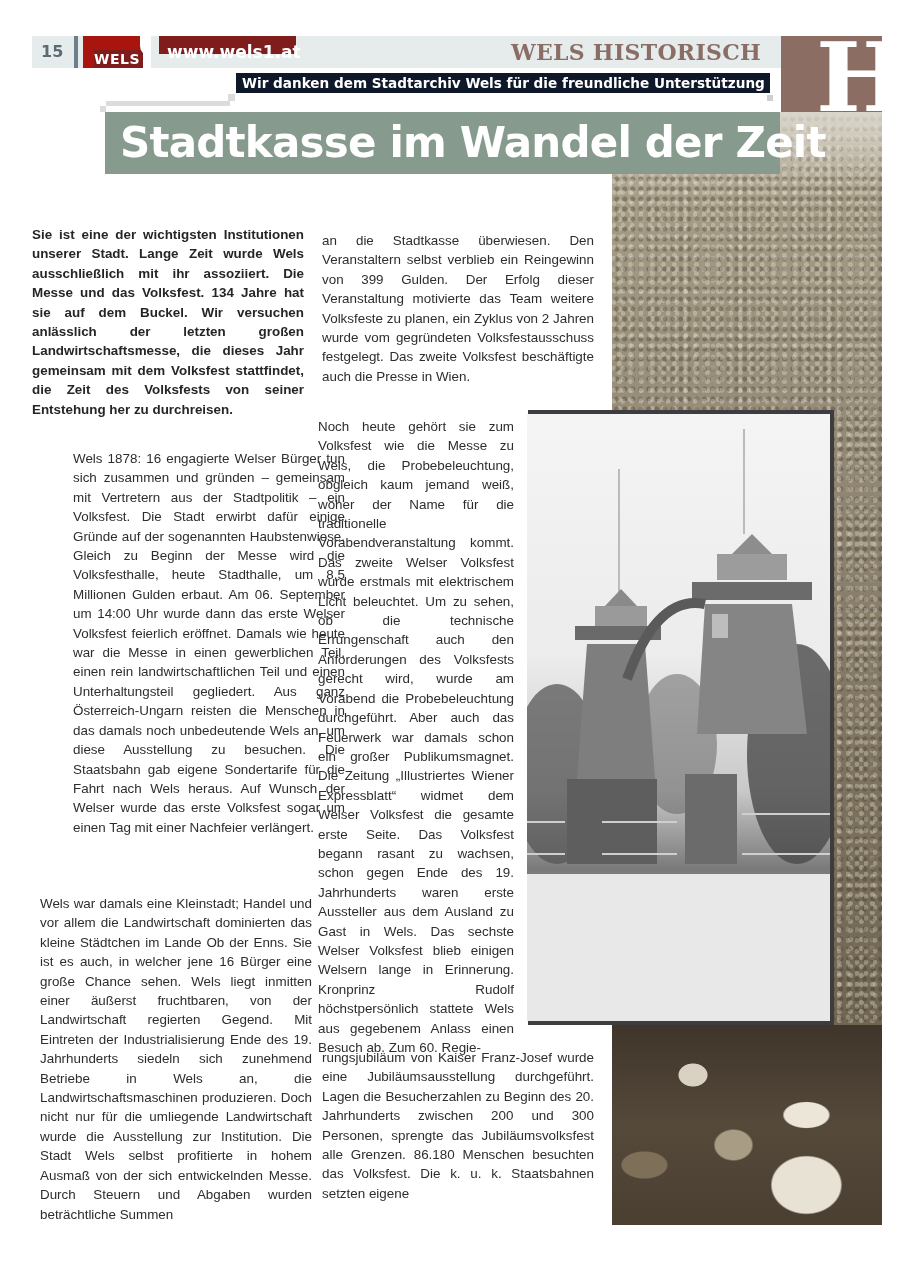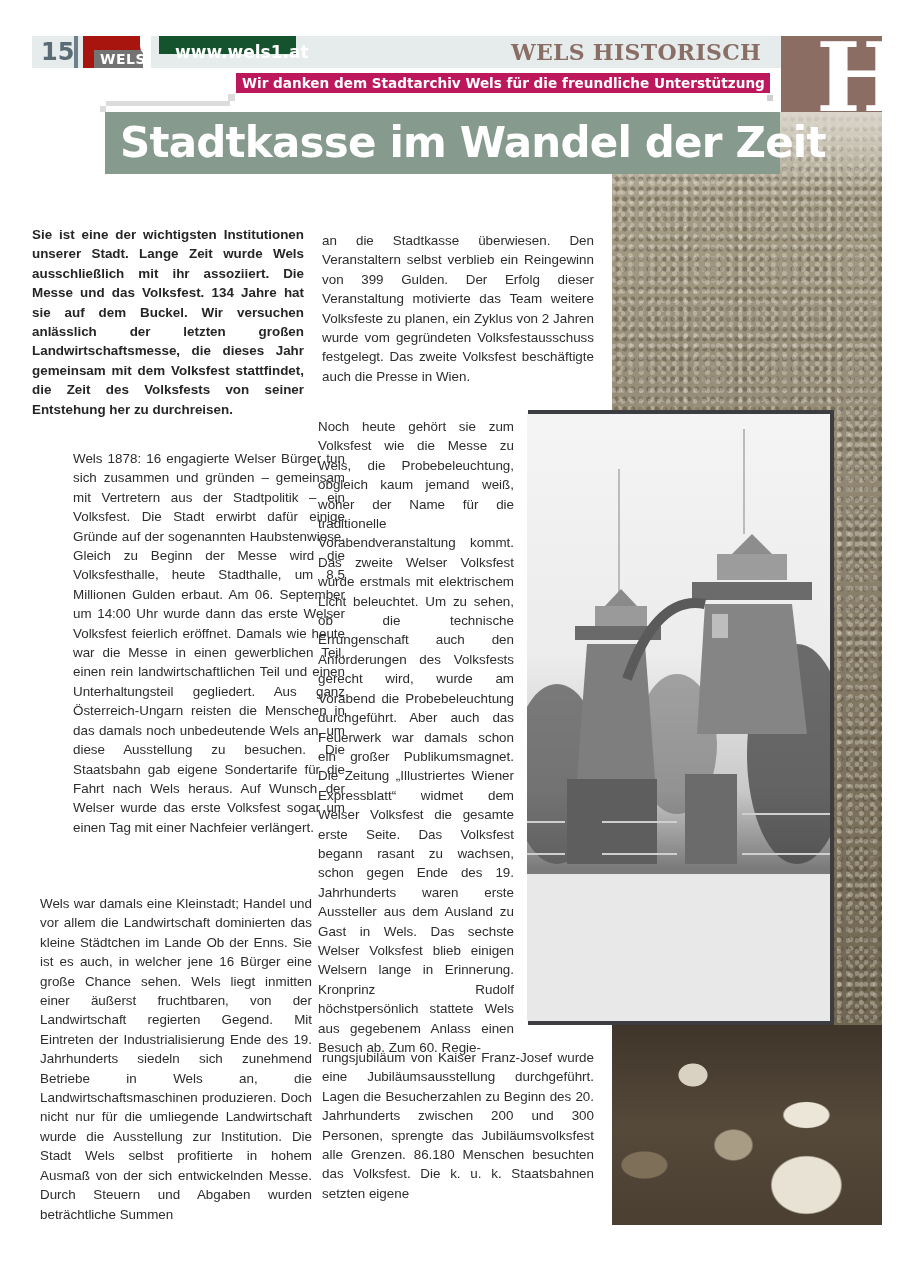--- a/index.html
+++ b/index.html
@@ -2,41 +2,41 @@
 <html><head>
 <meta charset="utf-8">
 <style>
   * { box-sizing: border-box; margin: 0; padding: 0; }
   html, body { width: 914px; height: 1262px; background: #ffffff; overflow: hidden; }
   body { position: relative; font-family: "DejaVu Sans", sans-serif; color: #2a2a2a; }
 
   
   .top-band { position: absolute; left: 32px; top: 36px; width: 750px; height: 32px; background: #e6ebec; }
   .page-num { position: absolute; left: 41px; top: 36px; height: 32px; line-height: 32px;
-    font-family: "DejaVu Sans", sans-serif; font-weight: bold; font-size: 24px; color: #5a6b74; }
+    font-family: "DejaVu Sans", sans-serif; font-weight: bold; font-size: 16px; color: #5a6b74; }
   .num-divider { position: absolute; left: 74px; top: 36px; width: 4px; height: 32px; background: #6d7f8a; }
   .logo-box { position: absolute; left: 83px; top: 36px; width: 68px; height: 32px; background: #a8150f; }
-  .logo-wels { position: absolute; left: 94px; top: 50px; width: 52px; height: 18px; background: #737373;
-    color: #fff; font-weight: bold; font-size: 14px; line-height: 18px; text-align: right; letter-spacing: .5px; }
+  .logo-wels { position: absolute; left: 94px; top: 50px; width: 52px; height: 18px; background: #7f1d1d;
+    color: #fff; font-weight: bold; font-size: 14px; line-height: 18px; text-align: left; letter-spacing: .5px; }
   .logo-one { position: absolute; left: 140px; top: 36px; width: 11px; height: 20px; background: #fff;
     border-radius: 0 0 0 10px; }
   .logo-one-bar { position: absolute; left: 143px; top: 36px; width: 8px; height: 32px; background: #fff; }
-  .url-box { position: absolute; left: 159px; top: 36px; width: 137px; height: 18px; background: #14532d;
-    color: #fff; font-weight: bold; font-size: 17px; line-height: 32px; padding-left: 16px; }
+  .url-box { position: absolute; left: 159px; top: 36px; width: 137px; height: 18px; background: #7f1d1d;
+    color: #fff; font-weight: bold; font-size: 17px; line-height: 32px; padding-left: 8px; }
 
   .section-title { position: absolute; left: 500px; top: 36px; width: 272px; height: 32px; text-align: center;
     font-family: "DejaVu Serif", serif; font-weight: bold; font-size: 22px; line-height: 32px; color: #8a6e66;
     letter-spacing: .3px; }
 
   .h-block { position: absolute; left: 781px; top: 36px; width: 101px; height: 76px; background: #8b6d64; overflow: hidden; }
   .h-letter { position: absolute; left: 816px; top: 30px; font-family: "DejaVu Serif", serif; font-weight: bold;
     font-size: 96px; line-height: 96px; color: #ffffff; }
   .h-block-edge { position: absolute; left: 882px; top: 36px; width: 32px; height: 80px; background: #fff; }
 
-  .thanks-bar { position: absolute; left: 236px; top: 73px; width: 534px; height: 20px; background: #be185d;
+  .thanks-bar { position: absolute; left: 236px; top: 73px; width: 534px; height: 20px; background: #0f172a;
     color: #fff; font-weight: bold; font-size: 13.6px; line-height: 20px; padding-left: 6px; white-space: nowrap; }
   .gray-step-1 { position: absolute; left: 106px; top: 101px; width: 124px; height: 5px; background: #dcdcdc; }
   .gray-step-2 { position: absolute; left: 228px; top: 94px; width: 7px; height: 7px; background: #dcdcdc; }
   .gray-step-3 { position: absolute; left: 100px; top: 106px; width: 6px; height: 6px; background: #dcdcdc; }
   .gray-dot { position: absolute; left: 767px; top: 95px; width: 6px; height: 6px; background: #cfcfcf; }
 
   .title-bar { position: absolute; left: 105px; top: 112px; width: 675px; height: 62px; background: #869a8e; }
   .title-text { position: absolute; left: 120px; top: 112px; height: 62px; line-height: 62px;
     font-family: "DejaVu Sans", sans-serif; font-weight: bold; font-size: 42px; color: #fff; letter-spacing: -0.8px; white-space: nowrap; }
 

